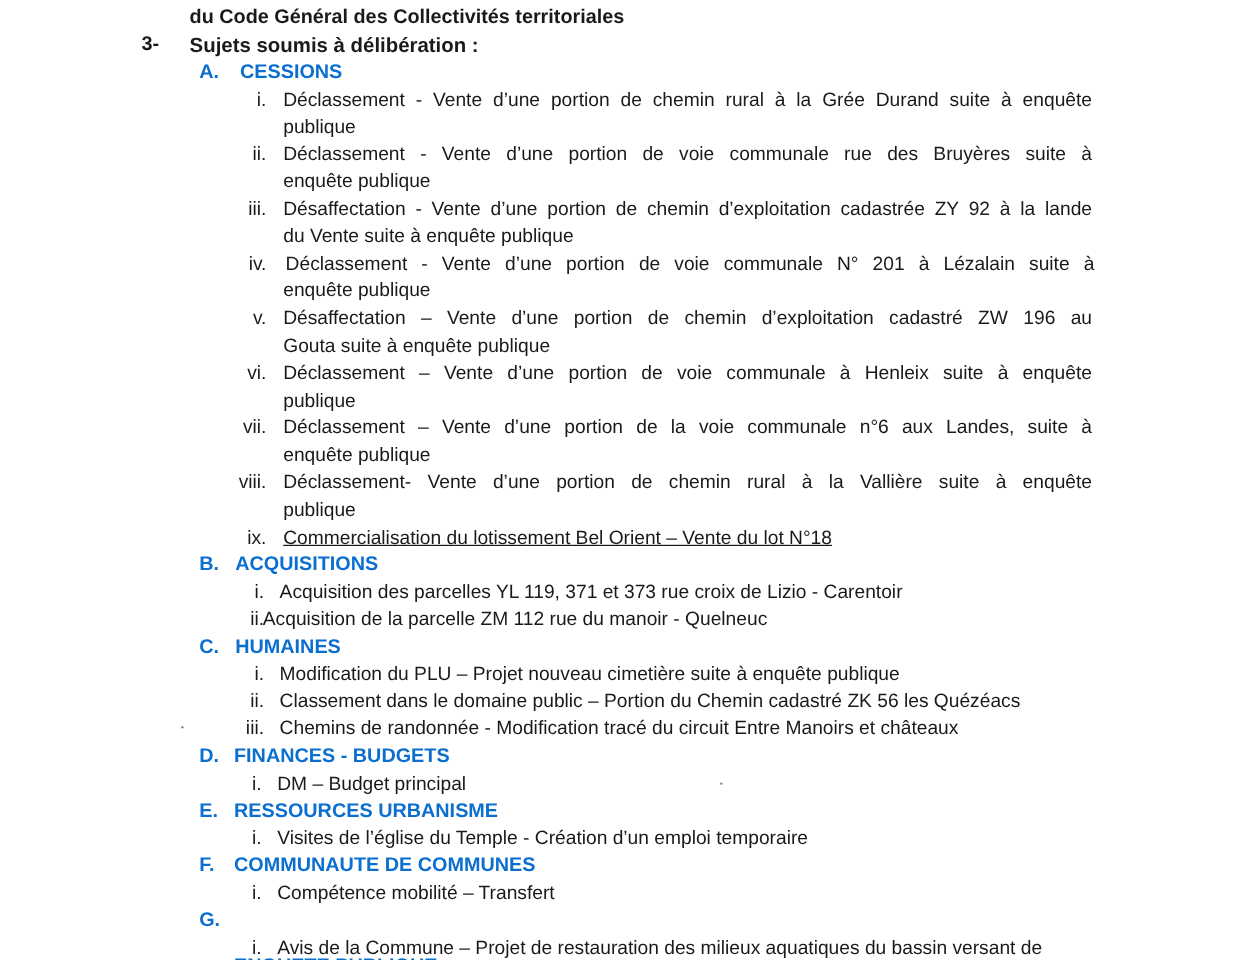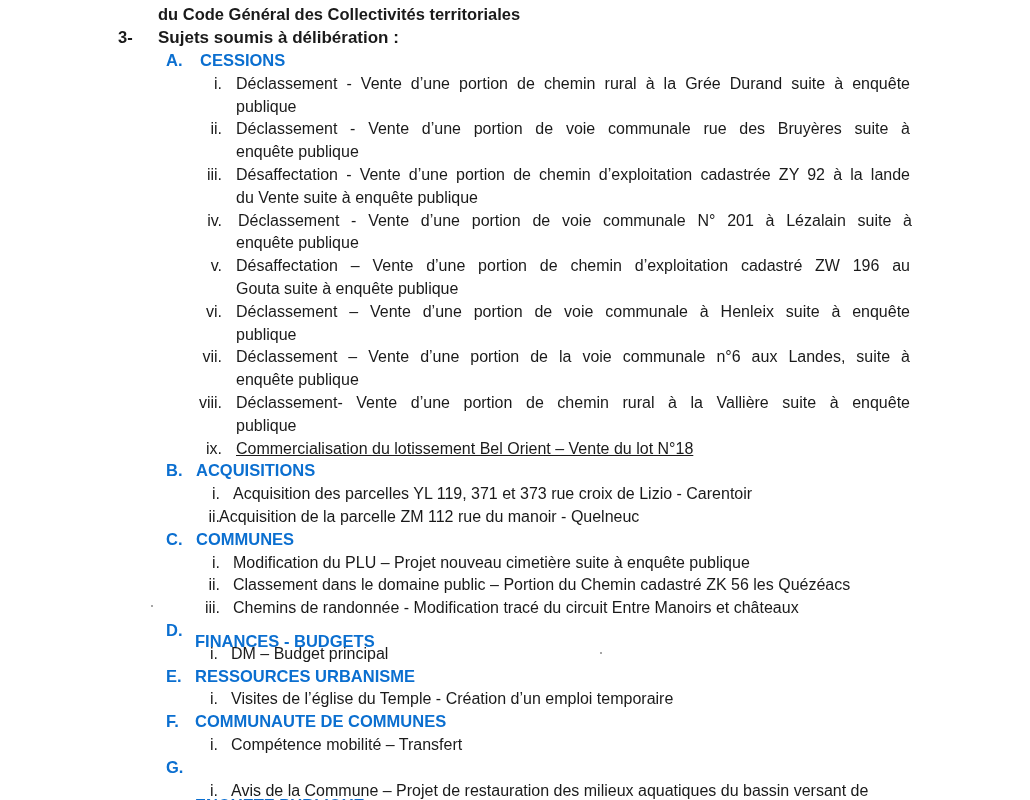--- a/index.html
+++ b/index.html
@@ -58,29 +58,29 @@
       <div class="item-text" style="left: 236px; top: 425.8px; white-space: nowrap;">publique</div>
       <div class="roman" style="left: 182px; top: 448.6px;">ix.</div>
       <div class="item-text" style="left: 236px; top: 448.6px; white-space: nowrap; text-decoration: underline;">Commercialisation du lotissement Bel Orient – Vente du lot N°18</div>
       <div class="line sub-letter" style="left: 166px; top: 471.4px;">B.</div>
       <div class="line sub-title" style="left: 196px; top: 471.4px;">ACQUISITIONS</div>
       <div class="roman" style="left: 180px; top: 494.2px;">i.</div>
       <div class="item-text" style="left: 233px; top: 494.2px; white-space: nowrap;">Acquisition des parcelles YL 119, 371 et 373 rue croix de Lizio - Carentoir</div>
       <div class="roman" style="left: 180px; top: 517px;">ii.</div>
       <div class="item-text" style="left: 219px; top: 517px; white-space: nowrap;">Acquisition de la parcelle ZM 112 rue du manoir - Quelneuc</div>
       <div class="line sub-letter" style="left: 166px; top: 539.8px;">C.</div>
-      <div class="line sub-title" style="left: 196px; top: 539.8px;">COMMUNES</div>
+      <div class="line sub-title" style="left: 196px; top: 539.8px;">HUMAINES</div>
       <div class="roman" style="left: 180px; top: 562.6px;">i.</div>
       <div class="item-text" style="left: 233px; top: 562.6px; white-space: nowrap;">Modification du PLU – Projet nouveau cimetière suite à enquête publique</div>
       <div class="roman" style="left: 180px; top: 585.4px;">ii.</div>
       <div class="item-text" style="left: 233px; top: 585.4px; white-space: nowrap;">Classement dans le domaine public – Portion du Chemin cadastré ZK 56 les Quézéacs</div>
       <div class="roman" style="left: 180px; top: 608.2px;">iii.</div>
       <div class="item-text" style="left: 233px; top: 608.2px; white-space: nowrap;">Chemins de randonnée - Modification tracé du circuit Entre Manoirs et châteaux</div>
       <div class="line sub-letter" style="left: 166px; top: 631px;">D.</div>
-      <div class="line sub-title" style="left: 195px; top: 631px; margin-top: 11px;">FINANCES - BUDGETS</div>
+      <div class="line sub-title" style="left: 195px; top: 631px;">FINANCES - BUDGETS</div>
       <div class="roman" style="left: 178px; top: 653.8px;">i.</div>
       <div class="item-text" style="left: 231px; top: 653.8px; white-space: nowrap;">DM – Budget principal</div>
       <div class="line sub-letter" style="left: 166px; top: 676.6px;">E.</div>
       <div class="line sub-title" style="left: 195px; top: 676.6px;">RESSOURCES URBANISME</div>
       <div class="roman" style="left: 178px; top: 699.4px;">i.</div>
       <div class="item-text" style="left: 231px; top: 699.4px; white-space: nowrap;">Visites de l’église du Temple - Création d’un emploi temporaire</div>
       <div class="line sub-letter" style="left: 166px; top: 722.2px;">F.</div>
       <div class="line sub-title" style="left: 195px; top: 722.2px;">COMMUNAUTE DE COMMUNES</div>
       <div class="roman" style="left: 178px; top: 745px;">i.</div>
       <div class="item-text" style="left: 231px; top: 745px; white-space: nowrap;">Compétence mobilité – Transfert</div>

